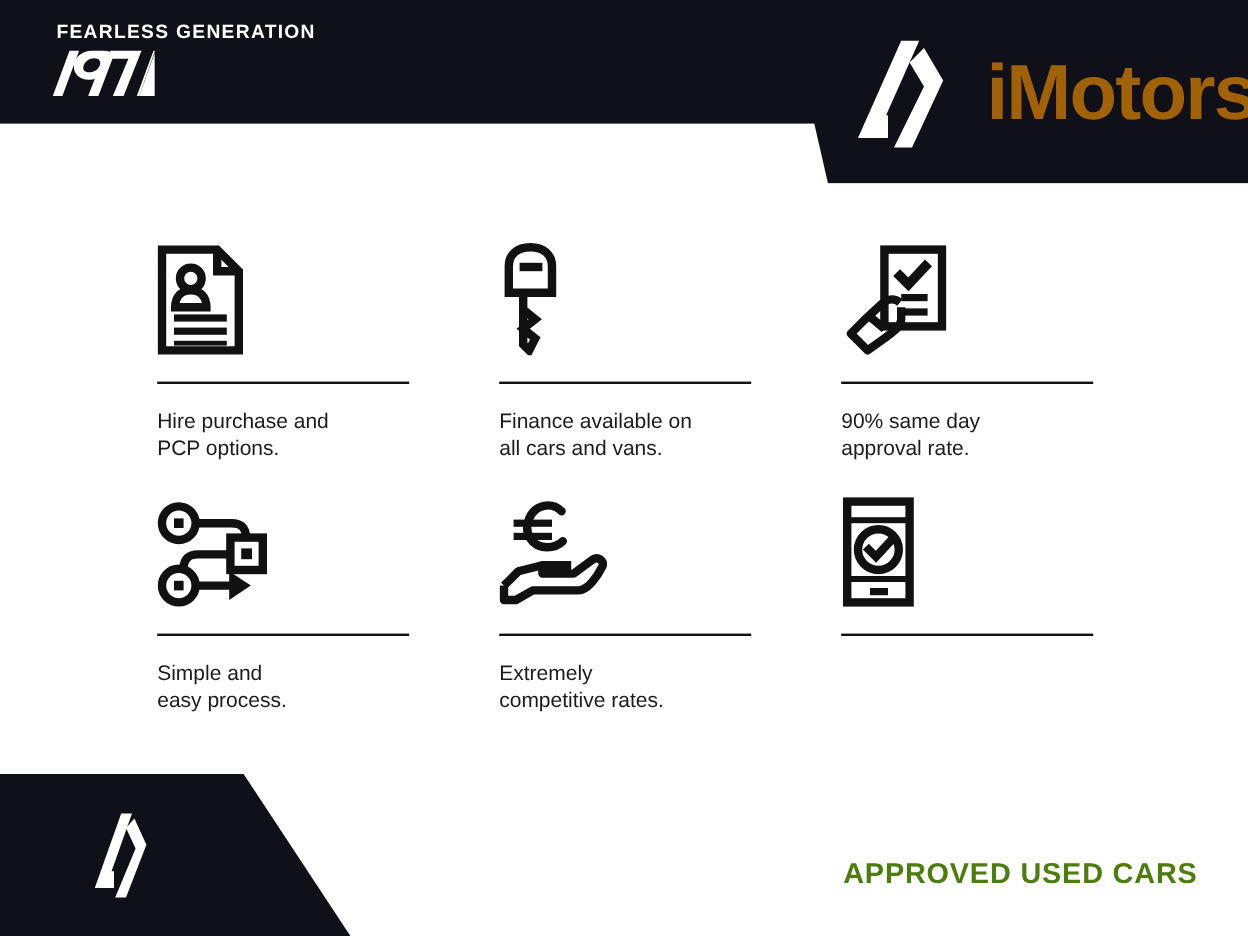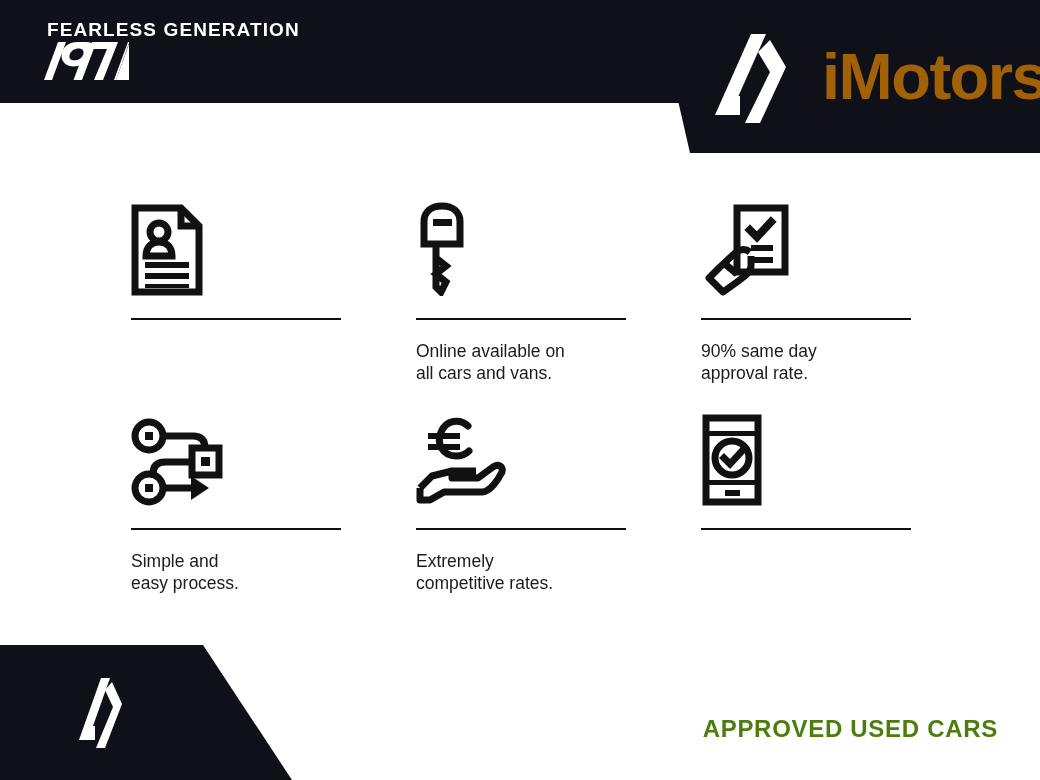--- a/index.html
+++ b/index.html
@@ -32,21 +32,21 @@
     left: 0; top: 0;
     width: 1040px; height: 153px;
     background: #101018;
     clip-path: polygon(655px 0px, 1040px 0px, 1040px 153px, 690px 153px);
   }
 
   .fearless-line {
     position: absolute;
     left: 47px; top: 19px;
     color: #ffffff;
-    font-size: 19px;
+    font-size: 16px;
     font-weight: bold;
     letter-spacing: 1.1px;
     white-space: nowrap;
     text-align: center;
   }
 
   .year-logo {
     position: absolute;
     left: 34px; top: 42px;
     width: 95px; height: 38px;
@@ -158,32 +158,34 @@
           <path d="M4 4 H50 L68 22 V88 H4 Z" fill="none" stroke="#111111" stroke-width="7"></path>
           <path d="M50 4 V22 H68" fill="none" stroke="#111111" stroke-width="7"></path>
           <circle cx="28" cy="28" r="9" fill="none" stroke="#111111" stroke-width="7"></circle>
           <path d="M15 52 C15 43 20.5 38 28 38 C35.5 38 41 43 41 52 Z" fill="none" stroke="#111111" stroke-width="7"></path>
           <rect x="14" y="58" width="44" height="6" fill="#111111"></rect>
           <rect x="14" y="69" width="44" height="6" fill="#111111"></rect>
           <rect x="14" y="80" width="44" height="4" fill="#111111"></rect>
         </svg>
       </div>
       <div class="feature-rule"></div>
+      <div class="feature-text">Hire purchase and
+PCP options.</div>
     </div>
 
     <div class="feature">
       <div class="feature-icon">
         <svg width="52" height="96" viewBox="0 0 52 96">
           <path d="M8 22 C8 12 15 6 26 6 C37 6 44 12 44 22 V44 H8 Z" fill="none" stroke="#111111" stroke-width="7"></path>
           <rect x="17" y="19" width="19" height="7" fill="#111111"></rect>
           <path d="M20 44 V58 L30 66 L20 74 L30 82 L25 92 L20 87 V44" fill="none" stroke="#111111" stroke-width="7" stroke-linejoin="miter"></path>
         </svg>
       </div>
       <div class="feature-rule"></div>
-      <div class="feature-text">Online available on
+      <div class="feature-text">Finance available on
 all cars and vans.</div>
     </div>
 
     <div class="feature">
       <div class="feature-icon">
         <svg width="88" height="92" viewBox="0 0 88 92">
           <rect x="36" y="4" width="48" height="64" fill="none" stroke="#111111" stroke-width="7"></rect>
           <path d="M49 26 L56 33 L70 18" fill="none" stroke="#111111" stroke-width="8" stroke-linecap="square"></path>
           <rect x="50" y="41" width="22" height="6" fill="#111111"></rect>
           <rect x="50" y="53" width="22" height="6" fill="#111111"></rect>

